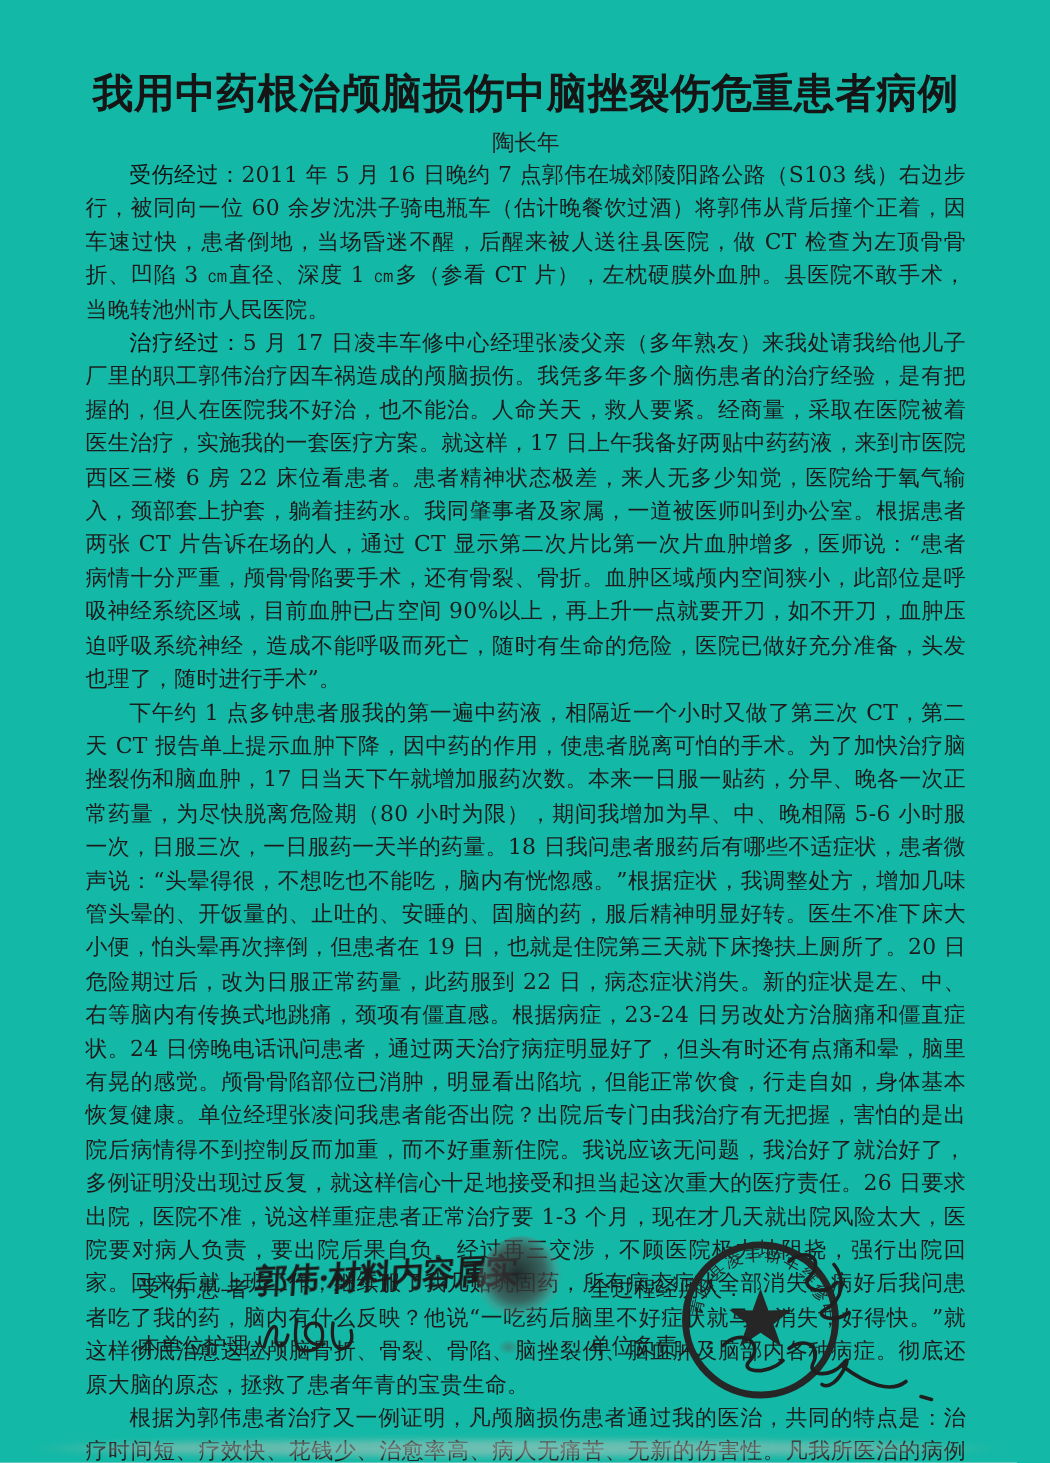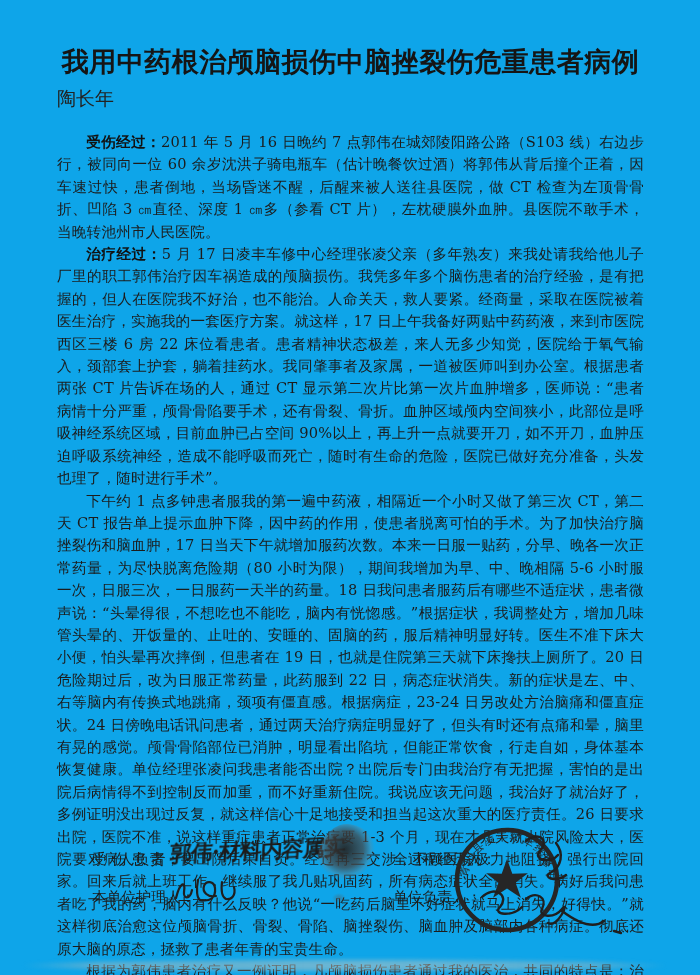--- a/index.html
+++ b/index.html
@@ -3,36 +3,36 @@
 <meta charset="utf-8">
 <style>
   html,body{margin:0;padding:0;}
   body{
     width:700px;height:975px;
     background:#e9e9e7;
     font-family:"DejaVu Serif","Liberation Serif",serif;
   }
   .page{
     position:relative;width:700px;height:975px;overflow:hidden;
-    background:#0ea5e9;color:#1e1e1e;
+    background:#14b8a6;color:#1e1e1e;
   }
   .content{position:absolute;left:57px;right:56px;top:44px;}
   .doc-title{
     margin:0 0 6px 0;text-align:center;
     font-size:27px;font-weight:700;letter-spacing:0.5px;color:#151515;
     white-space:nowrap;
   }
-  .doc-author{text-align:left;font-size:19px;margin:0 0 19px 0;color:#222;}
+  .doc-author{text-align:center;font-size:15px;margin:0 0 1px 0;color:#222;}
   .para{
     margin:0;font-size:14.6px;line-height:22.4px;
     text-align:justify;text-justify:inter-character;
     text-indent:2em;color:#1c1c1c;
     letter-spacing:0.2px;
   }
-  .para b{font-weight:700;color:#111;}
+  .para b{font-weight:400;color:#111;}
   .sig-layer{position:absolute;left:0;top:0;width:700px;height:975px;pointer-events:none;}
   .sig-label{
     position:absolute;font-size:14.6px;color:#1c1c1c;white-space:nowrap;
     letter-spacing:0.2px;
   }
   .sig-hand{
     position:absolute;left:170px;top:836px;
     font-size:22px;font-weight:600;color:#1b1b1b;
     transform:rotate(-2.5deg) skewX(-6deg);
     letter-spacing:-1px;white-space:nowrap;

